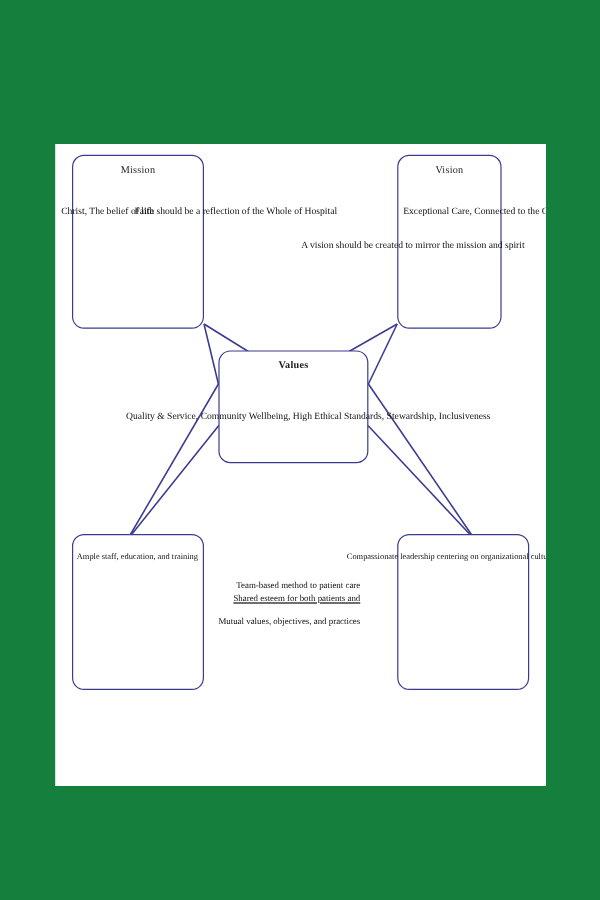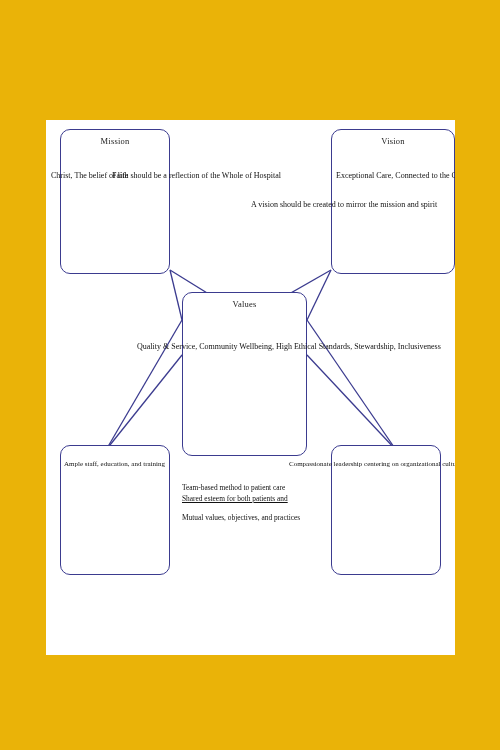--- a/index.html
+++ b/index.html
@@ -1,29 +1,29 @@
 <!DOCTYPE html>
 <html><head>
 <meta charset="utf-8">
 <style>
   html,body{margin:0;padding:0;background:#000;}
   body{width:500px;height:750px;overflow:hidden;font-family:"Liberation Serif",serif;}
-  #stage{position:relative;width:500px;height:750px;background:#eab308;}
+  #stage{position:relative;width:500px;height:750px;background:#15803d;}
   #canvas{position:absolute;left:46px;top:120px;width:409px;height:535px;background:#fff;overflow:hidden;}
   #lines{position:absolute;left:0;top:0;width:409px;height:535px;}
   .box{position:absolute;border:1.6px solid #3b3b8f;border-radius:10px;background:#fff;box-sizing:border-box;}
   .box-title{position:absolute;left:0;right:0;top:6px;text-align:center;font-size:8.5px;color:#1a1a1a;letter-spacing:.2px;}
   .ov{position:absolute;white-space:nowrap;font-size:8px;color:#111;}
   #b-mission{left:14px;top:9px;width:110px;height:145px;}
-  #b-vision{left:285px;top:9px;width:124px;height:145px;}
-  #b-values{left:136px;top:172px;width:125px;height:164px;}
+  #b-vision{left:285px;top:9px;width:87px;height:145px;}
+  #b-values{left:136px;top:172px;width:125px;height:94px;font-weight:bold;}
   #b-bl{left:14px;top:325px;width:110px;height:130px;}
   #b-br{left:285px;top:325px;width:110px;height:130px;}
   .tline{position:absolute;white-space:nowrap;font-size:7.4px;color:#111;}
-  #center-list{position:absolute;left:136px;top:363px;font-size:6.6px;line-height:10.5px;color:#111;white-space:nowrap;}
+  #center-list{position:absolute;left:136px;top:363px;font-size:6.6px;line-height:10.5px;color:#111;white-space:nowrap;text-align:right;}
   #center-list .gap{display:block;height:9px;}
   .clip-layer{position:absolute;left:0;top:0;width:409px;height:377px;overflow:hidden;pointer-events:none;}
 </style>
 </head>
 <body>
 
 <div id="stage">
   <div id="canvas">
 
     <svg id="lines" viewBox="0 0 409 535">
@@ -50,21 +50,21 @@
     </div>
 
     <div class="box" id="b-bl"></div>
     <div class="box" id="b-br"></div>
 
     <div class="clip-layer">
       <span class="ov" style="left:5px;top:51px;">Christ, The belief of life</span>
       <span class="ov" style="left:66px;top:51px;">Faith should be a reflection of the Whole of Hospital</span>
       <span class="ov" style="left:290px;top:51px;">Exceptional Care, Connected to the Community</span>
       <span class="ov" style="left:205px;top:51px;margin-top:29px;">A vision should be created to mirror the mission and spirit</span>
-      <span class="ov" style="left:59px;top:222px;margin-left:32px;">Quality &amp; Service, Community Wellbeing, High Ethical Standards, Stewardship, Inclusiveness</span>
+      <span class="ov" style="left:59px;top:222px;">Quality &amp; Service, Community Wellbeing, High Ethical Standards, Stewardship, Inclusiveness</span>
       <span class="ov" style="left:18px;top:340px;font-size:7px;text-align:center;">Ample staff, education, and training</span>
       <span class="ov" style="left:243px;top:340px;font-size:7px;">Compassionate leadership centering on organizational culture</span>
     </div>
 
     <div id="center-list">
       <div class="tline" style="position:static;">Team-based method to patient care</div>
       <div class="tline" style="position:static;text-decoration:underline;">Shared esteem for both patients and</div>
       <span class="gap"></span>
       <div class="tline" style="position:static;">Mutual values, objectives, and practices</div>
     </div>

